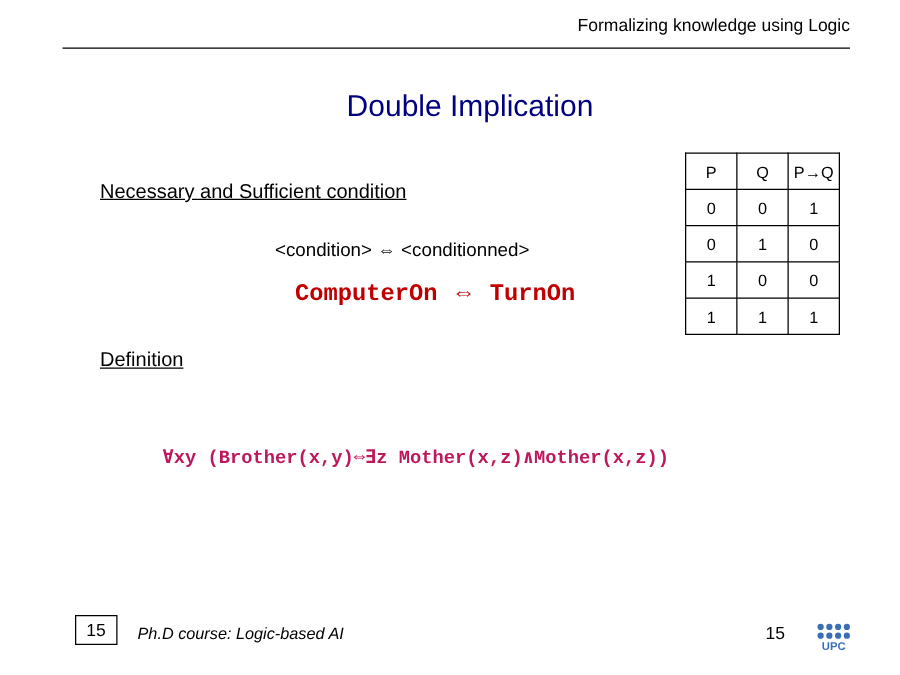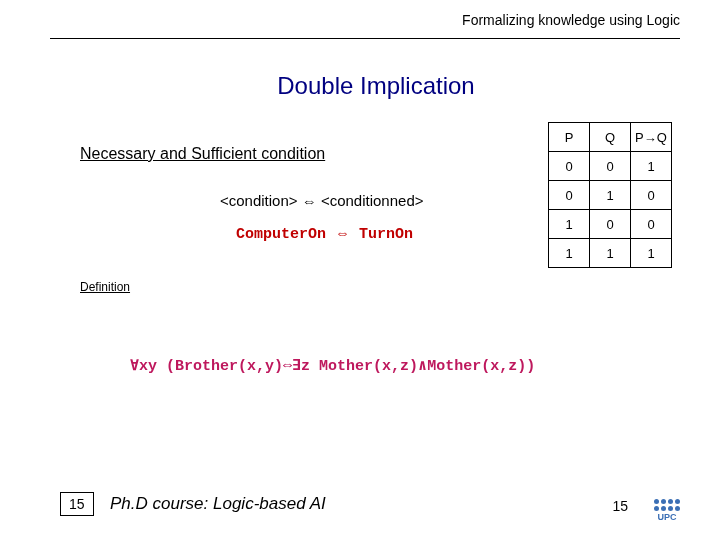--- a/index.html
+++ b/index.html
@@ -54,29 +54,29 @@
     position: absolute;
     top: 192px;
     left: 220px;
     font-size: 15px;
   }
   .example1 {
     position: absolute;
     top: 224px;
     left: 236px;
     font-family: "Courier New", monospace;
-    font-size: 15px;
+    font-size: 19px;
     color: #c00000;
     font-weight: bold;
   }
   .defn {
     position: absolute;
     top: 280px;
     left: 80px;
-    font-size: 12px;
+    font-size: 16px;
     text-decoration: underline;
   }
   .defn-line {
     position: absolute;
     top: 320px;
     left: 225px;
     font-size: 15px;
   }
   .example2 {
     position: absolute;
@@ -110,21 +110,21 @@
     bottom: 24px;
     left: 60px;
     border: 1px solid #000;
     padding: 3px 8px;
     font-size: 14px;
   }
   .footer-text {
     position: absolute;
     bottom: 26px;
     left: 110px;
-    font-size: 17px;
+    font-size: 13px;
     font-style: italic;
   }
   .footer-num {
     position: absolute;
     bottom: 26px;
     right: 92px;
     font-size: 14px;
   }
   .logo {
     position: absolute;

